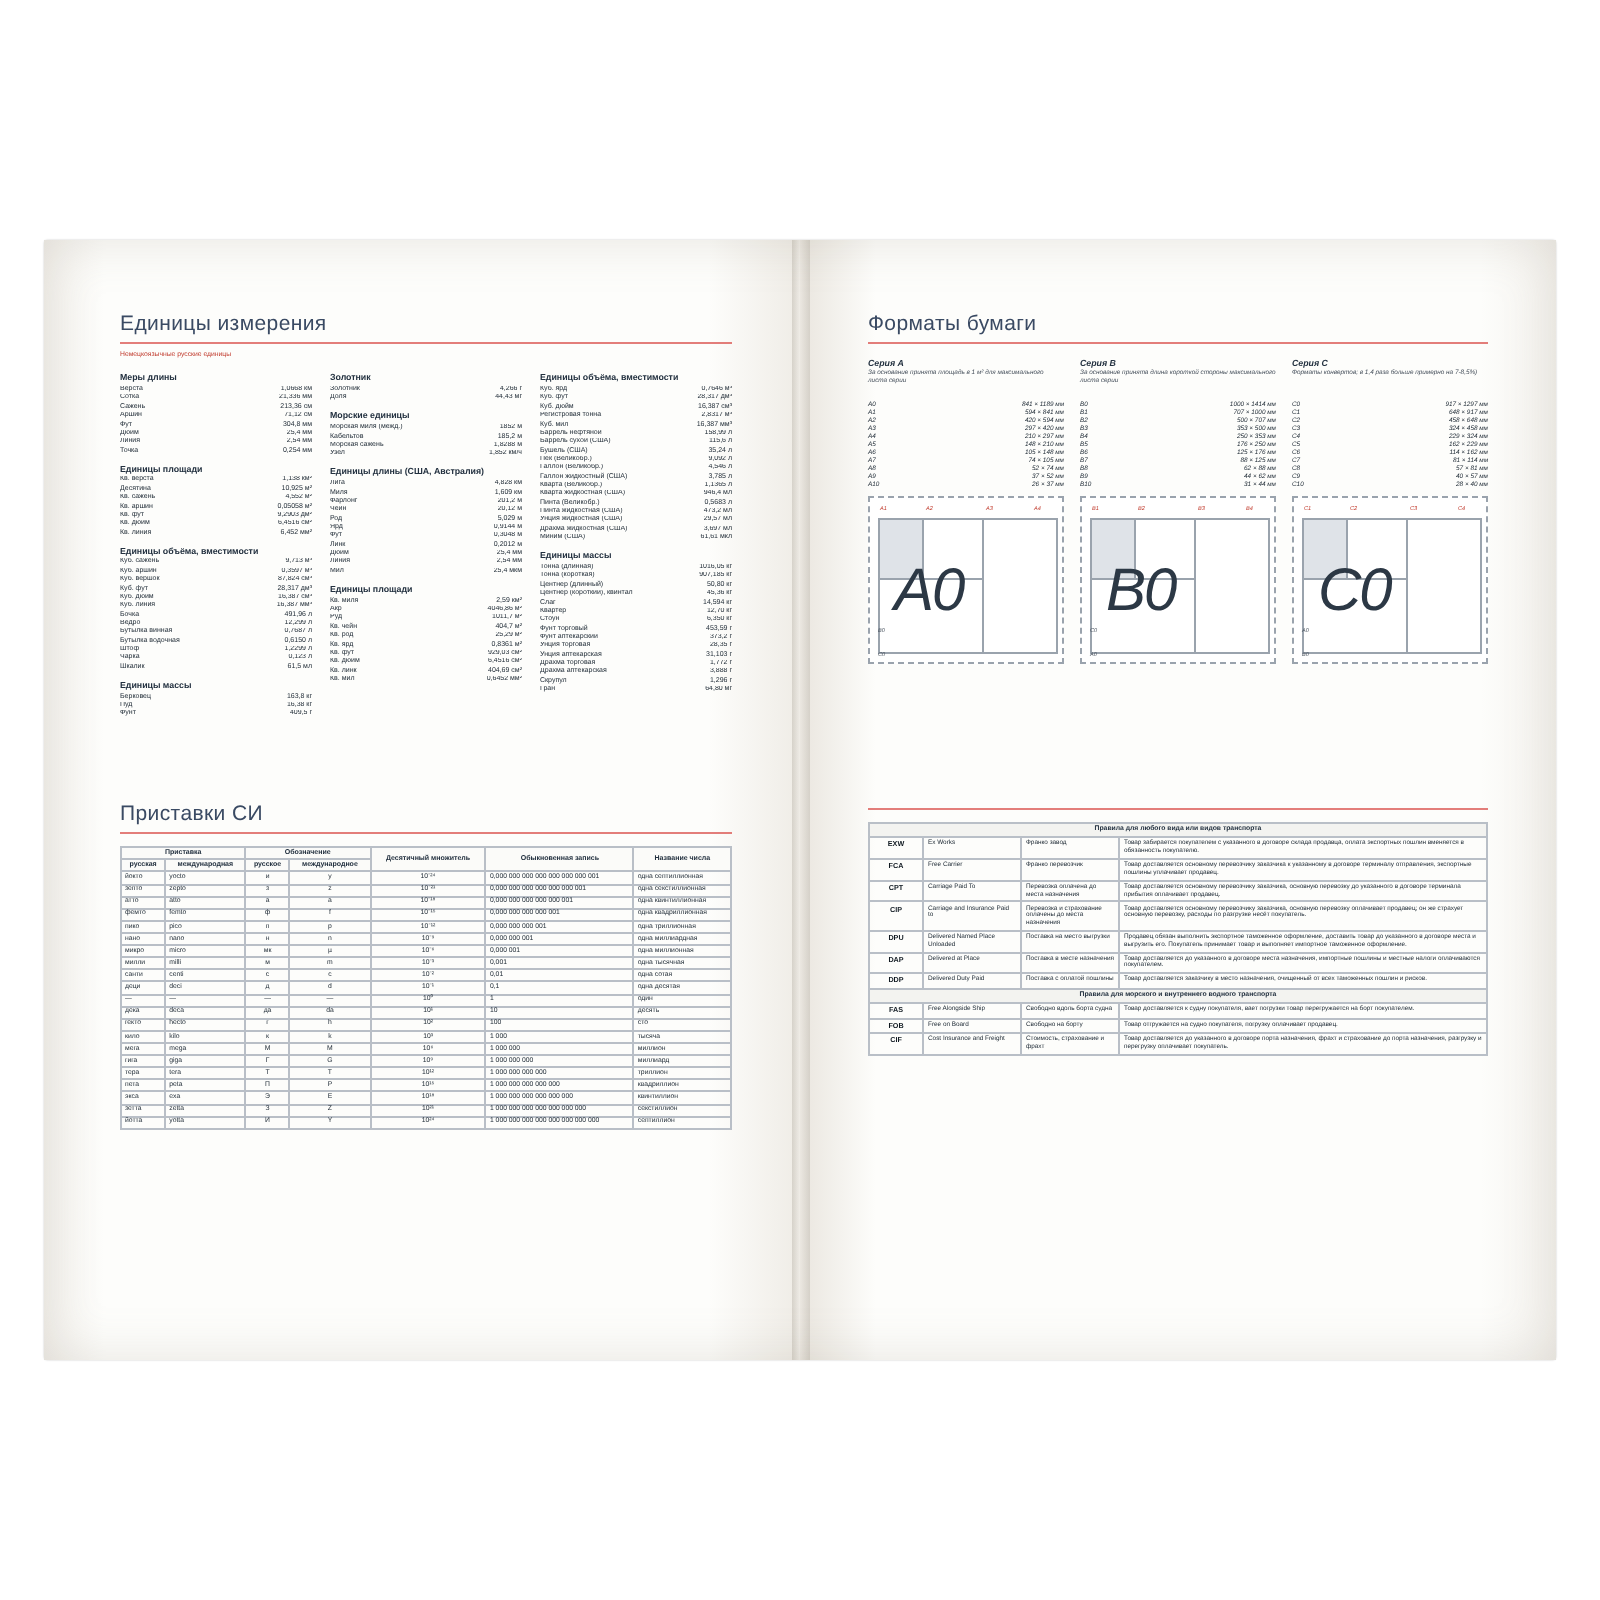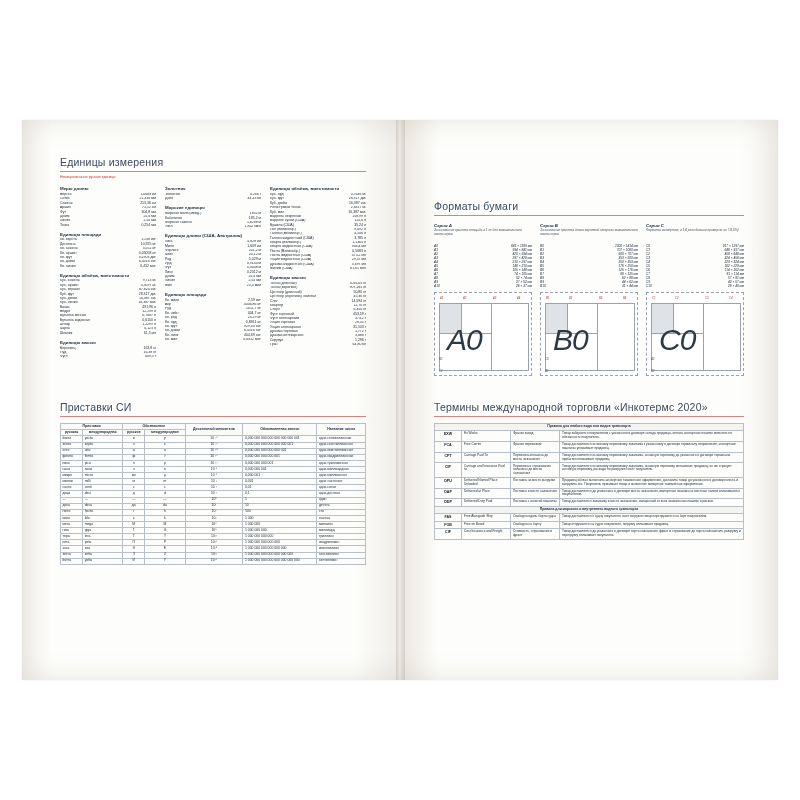--- a/index.html
+++ b/index.html
@@ -153,21 +153,20 @@
   }
   table.si td.c { text-align: center; }
   table.si td.num { text-align: left; font-variant-numeric: tabular-nums; }
 
   
   #paper-section {
     position: absolute;
     left: 34px;
     top: 36px;
     width: 310px;
-    margin-top: 44px;
   }
   .paper-cols {
     display: flex;
     gap: 8px;
     margin-top: 7px;
     font-style: italic;
   }
   .paper-cols .pc { width: 33.33%; }
   .series-title {
     font-size: 4.4px;
@@ -1144,21 +1143,20 @@
               <div class="dlabel" style="left:58px; top:3px;">C3</div>
               <div class="dlabel" style="left:82px; top:3px;">C4</div>
               <div class="dlabel dark" style="left:4px; top:76px;">B0</div>
               <div class="dlabel dark" style="left:4px; top:64px;">A0</div>
             </div>
           </div>
         </div>
       </div>
 
       <div id="incoterms-section">
-        <div class="sect-title">Термины международной торговли «Инкотермс 2020»</div>
         <div class="rule"></div>
 
         <table class="inco">
           <tbody>
             <tr class="band">
               <td colspan="4">Правила для любого вида или видов транспорта</td>
             </tr>
             <tr>
               <td class="code">EXW</td>
               <td class="en">Ex Works</td>

